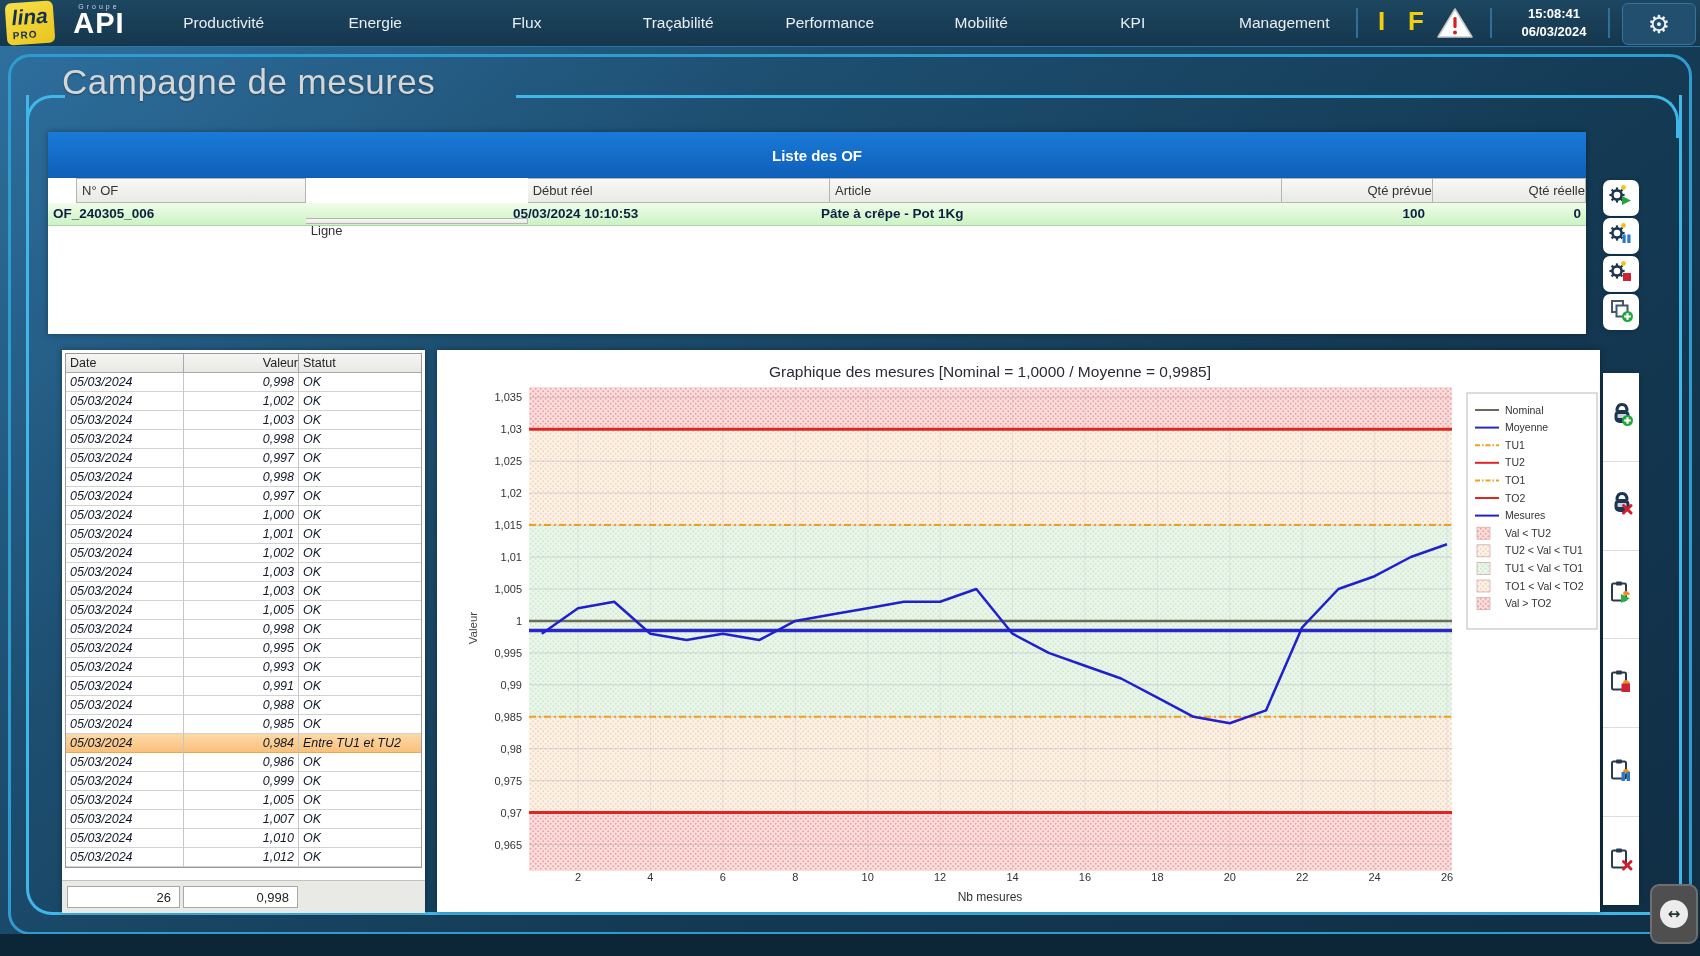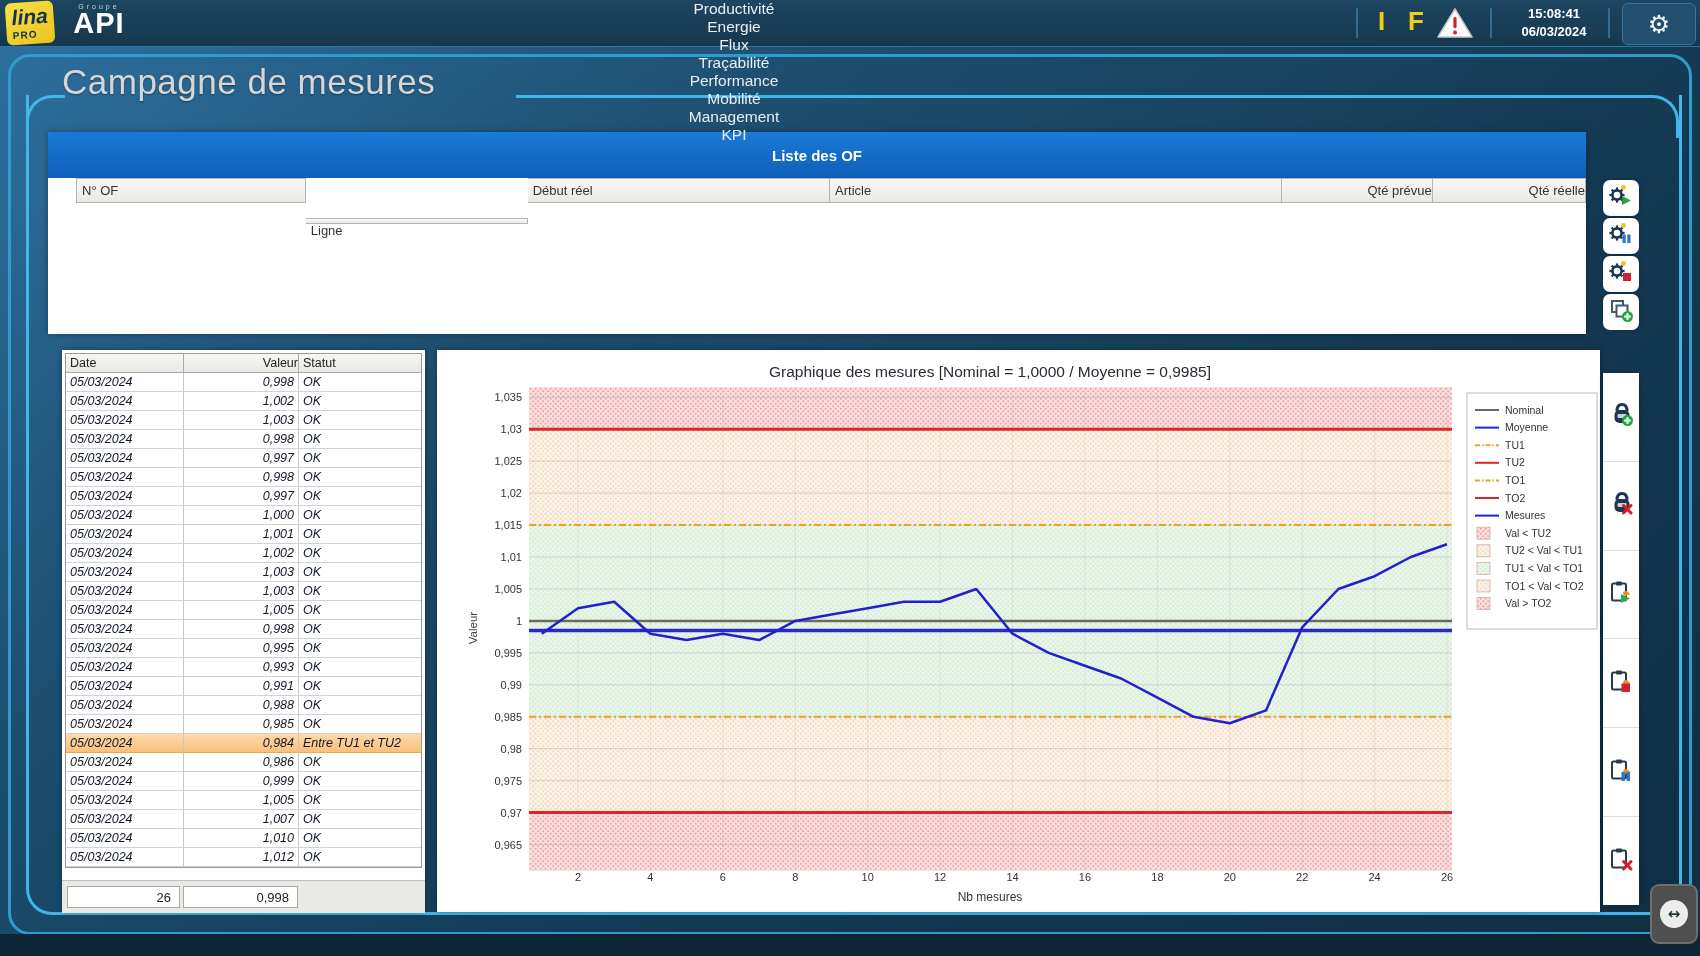--- a/index.html
+++ b/index.html
@@ -9,21 +9,21 @@
   .topbar{position:absolute;left:0;top:0;width:1700px;height:46px;
           background:linear-gradient(#1d4660,#15374e);border-bottom:1px solid #2b76a5;z-index:30;}
   .logo-lina{position:absolute;left:6px;top:2px;width:48px;height:42px;
              background:linear-gradient(150deg,#f8e04a,#e9c41c);border-radius:6px;
              transform:rotate(-4deg);color:#16314d;z-index:2;}
   .logo-lina .l1{font-weight:bold;font-style:italic;font-size:21px;padding:3px 0 0 6px;}
   .logo-lina .l2{font-weight:bold;font-size:10px;padding:0 0 0 6px;letter-spacing:1px;}
   .logo-api{position:absolute;left:64px;top:3px;width:70px;text-align:center;color:#fff;}
   .logo-api .grp{font-size:7px;letter-spacing:3px;color:#c9d6e2;}
   .logo-api .api{font-size:29px;font-weight:bold;letter-spacing:1px;line-height:0.95;}
-  .nav{position:absolute;left:128px;top:0;width:1212px;height:46px;display:flex;flex-direction:column;}
+  .nav{position:absolute;left:148px;top:0;width:1212px;height:46px;display:flex;}
   .nav span{flex:1;display:flex;align-items:center;justify-content:center;
             color:#e9eef3;font-size:15.5px;cursor:pointer;}
   .tb-sep{position:absolute;top:8px;width:2px;height:30px;background:#2e7096;}
   .tb-ind{position:absolute;top:6px;font-size:26px;font-weight:bold;color:#f2ce12;}
   .tb-warn{position:absolute;left:1436px;top:7px;width:38px;height:32px;}
   .tb-time{position:absolute;left:1506px;top:5px;width:96px;text-align:center;color:#fff;
            font-size:13px;font-weight:bold;line-height:1.4;}
   .tb-gear{position:absolute;left:1622px;top:3px;width:72px;height:40px;border-radius:6px;
            background:#224f6e;border:1px solid #35759c;display:flex;align-items:center;
            justify-content:center;color:#eef4f8;font-size:25px;cursor:pointer;
@@ -112,22 +112,22 @@
       <div class="grp">Groupe</div>
       <div class="api">API</div>
     </div>
     <div class="nav">
       <span>Productivité</span>
       <span>Energie</span>
       <span>Flux</span>
       <span>Traçabilité</span>
       <span>Performance</span>
       <span>Mobilité</span>
+      <span>KPI</span>
       <span>Management</span>
-      <span>KPI</span>
     </div>
     <div class="tb-sep" style="left:1356px;"></div>
     <div class="tb-ind" style="left:1378px;">I</div>
     <div class="tb-ind" style="left:1408px;">F</div>
     <div class="tb-warn">
       <svg width="38" height="32" viewBox="0 0 38 32">
         <polygon points="19,2 36,30 2,30" fill="#ffffff" stroke="#c9c9c9" stroke-width="1.5" stroke-linejoin="round"></polygon>
         <rect x="17.4" y="10" width="3.2" height="11" rx="1.5" fill="#d42020"></rect>
         <circle cx="19" cy="25.5" r="2" fill="#d42020"></circle>
       </svg>
@@ -154,20 +154,28 @@
 
   <div class="of-panel">
     <div class="of-title">Liste des OF</div>
     <div class="of-head">
       <div class="c0">N° OF</div>
       <div class="c1">Ligne</div>
       <div class="c2">Début réel</div>
       <div class="c3">Article</div>
       <div class="c4">Qté prévue</div>
       <div class="c5">Qté réelle</div>
+    </div>
+    <div class="of-row">
+      <div class="c0">OF_240305_006</div>
+      <div class="c1">Ligne C - Prod</div>
+      <div class="c2">05/03/2024 10:10:53</div>
+      <div class="c3">Pâte à crêpe - Pot 1Kg</div>
+      <div class="c4">100</div>
+      <div class="c5">0</div>
     </div>
   </div>
   <div class="strip strip-of" id="strip-of">
       <div class="abtn">
         <span><svg width="27" height="27" viewBox="0 0 27 27">
             <circle cx="9" cy="12" r="4.6" fill="none" stroke="#1c3550" stroke-width="2.6"></circle>
             <line x1="14.2" y1="12.0" x2="16.6" y2="12.0" stroke="#1c3550" stroke-width="2.2"></line>
             <line x1="12.7" y1="15.7" x2="14.4" y2="17.4" stroke="#1c3550" stroke-width="2.2"></line>
             <line x1="9.0" y1="17.2" x2="9.0" y2="19.6" stroke="#1c3550" stroke-width="2.2"></line>
             <line x1="5.3" y1="15.7" x2="3.6" y2="17.4" stroke="#1c3550" stroke-width="2.2"></line>

